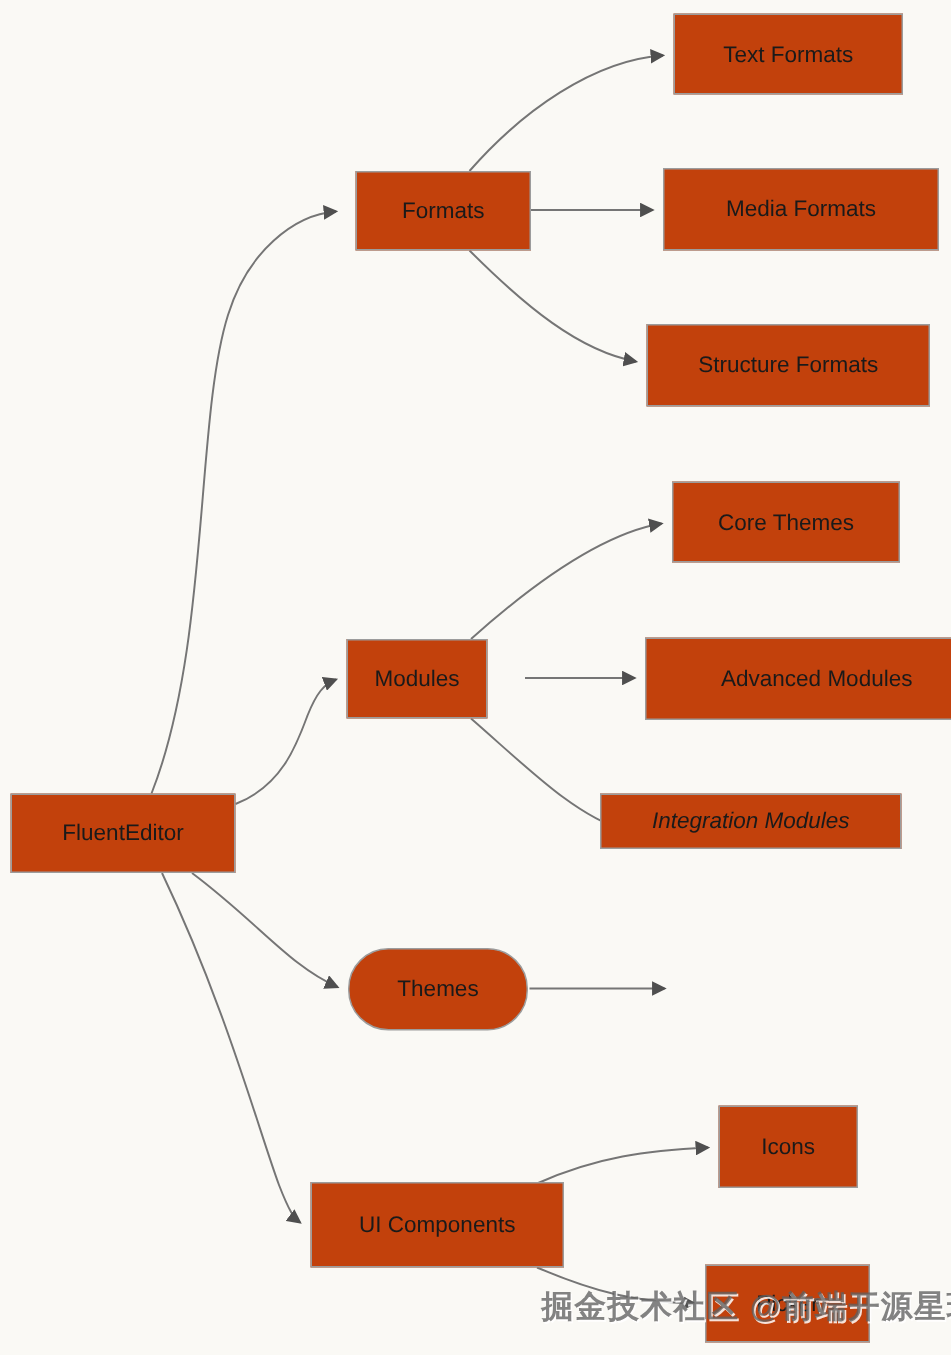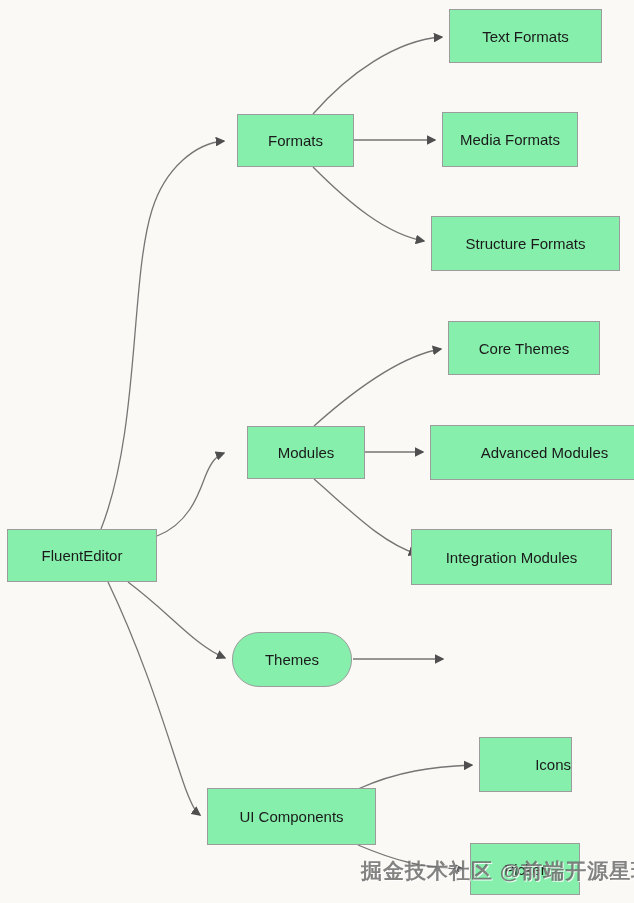--- a/index.html
+++ b/index.html
@@ -7,40 +7,40 @@
     position:relative;
     width:634px;height:903px;
     background:#faf9f5;
     overflow:hidden;
     font-family:"Liberation Sans", sans-serif;
   }
   .edge-layer{position:absolute;left:0;top:0;z-index:1;}
   .node{
     position:absolute;
     box-sizing:border-box;
-    background:#86efac;
+    background:#c2410c;
     border:1px solid #9c9c9c;
     display:flex;align-items:center;justify-content:center;
     font-size:15px;color:#1a1a1a;
     z-index:2;
     text-align:center;
   }
   #node-fluenteditor      {left:7px;   top:529px; width:150px; height:53px;}
   #node-formats           {left:237px; top:114px; width:117px; height:53px;}
   #node-text-formats      {left:449px; top:9px;   width:153px; height:54px;}
-  #node-media-formats     {left:442px; top:112px; width:136px; height:55px;text-align:center;}
+  #node-media-formats     {left:442px; top:112px; width:184px; height:55px;text-align:center;}
   #node-structure-formats {left:431px; top:216px; width:189px; height:55px;}
-  #node-modules           {left:231px; top:426px; width:118px; height:53px;margin-left:16px;}
+  #node-modules           {left:231px; top:426px; width:94px; height:53px;}
   #node-core-modules      {left:448px; top:321px; width:152px; height:54px;}
   #node-advanced-modules  {left:430px; top:425px; width:229px; height:55px;}
-  #node-integration-modules{left:411px;top:529px; width:201px; height:56px;}
+  #node-integration-modules{left:400px;top:529px; width:201px; height:37px;font-style:italic;}
   #node-themes            {left:232px; top:632px; width:120px; height:55px;border-radius:27px;}
   #node-snow-theme        {left:450px; top:631px; width:151px; height:56px;}
   #node-ui-components     {left:207px; top:788px; width:169px; height:57px;}
-  #node-icons             {left:479px; top:737px; width:93px;  height:55px;justify-content:flex-end;}
+  #node-icons             {left:479px; top:737px; width:93px;  height:55px;}
   #node-picker            {left:470px; top:843px; width:110px; height:52px;}
   .watermark{
     position:absolute;
     left:361px; top:857px;
     z-index:5;
     font-size:21px;
     font-weight:bold;
     letter-spacing:1px;
     color:rgba(96,96,96,0.78);
     text-shadow:1px 1px 0 rgba(255,255,255,0.85);

